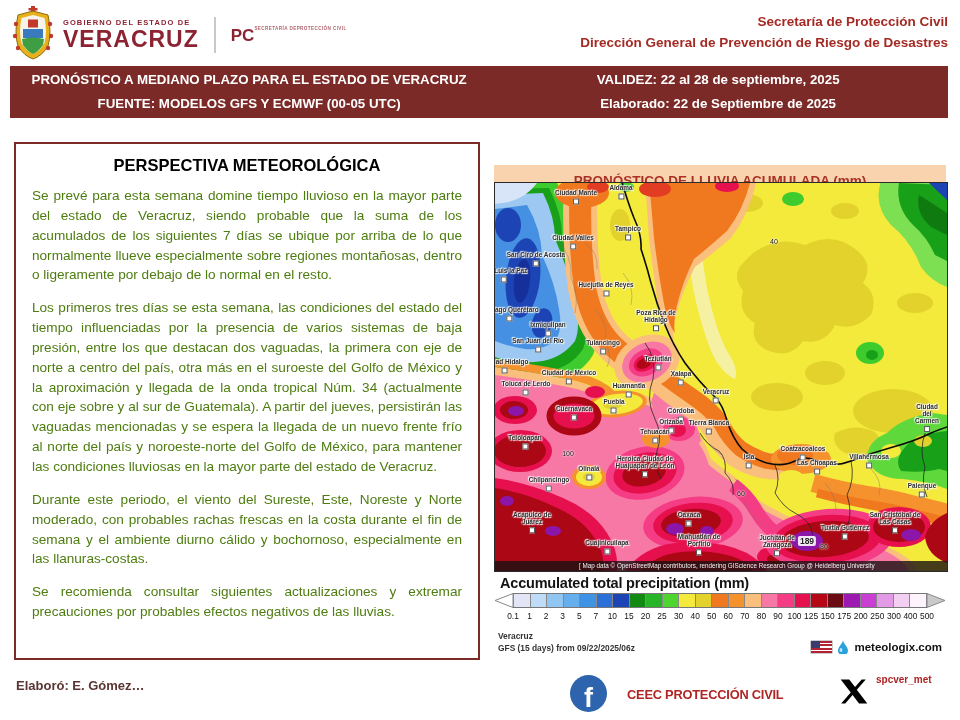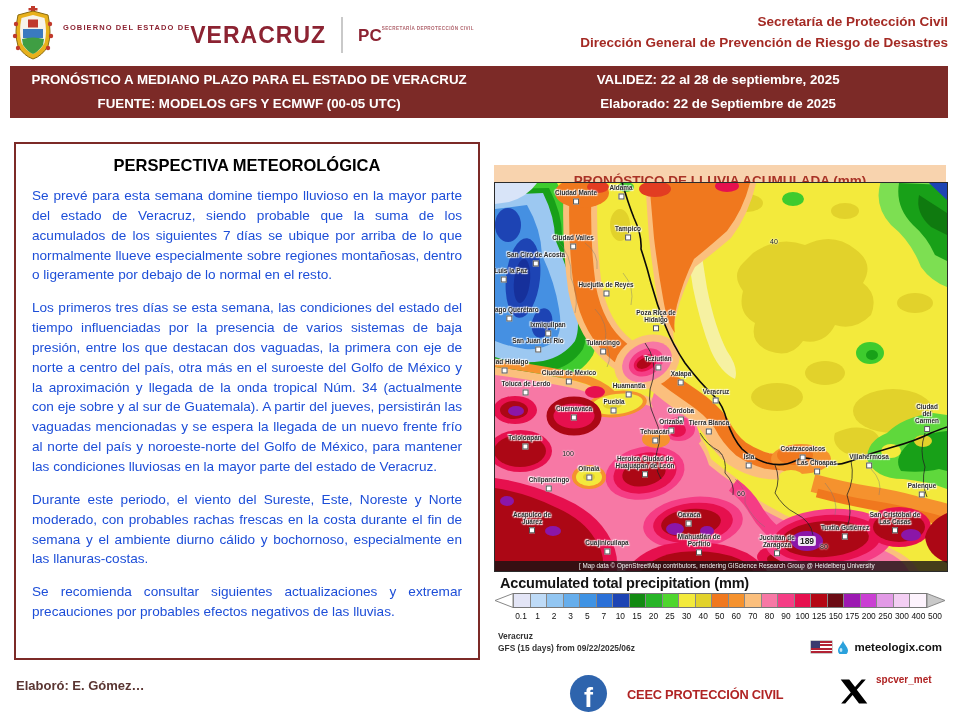--- a/index.html
+++ b/index.html
@@ -2,37 +2,37 @@
 <html><head>
 <meta charset="utf-8">
 <style>
   html,body{margin:0;padding:0;overflow:hidden;background:#fff;}
   body{width:960px;height:720px;font-family:"Liberation Sans",sans-serif;position:relative;}
   .page{position:absolute;inset:0;background:#fff;}
 
   
   .top-header{position:absolute;left:10px;right:12px;top:4px;height:60px;display:flex;justify-content:space-between;}
   .logo-wrap{display:flex;align-items:center;gap:7px;padding-top:2px;}
-  .gov-block{display:flex;flex-direction:row;line-height:1;}
+  .gov-block{display:flex;flex-direction:column;line-height:1;}
   .gov-line{font-size:7.5px;font-weight:bold;color:#8c2332;letter-spacing:1.1px;margin-bottom:2px;}
   .state-line{font-size:23px;font-weight:bold;color:#8c2332;letter-spacing:1px;}
   .logo-sep{width:2px;height:36px;background:#c9c9c9;margin:0 8px;}
   .pc-block{display:flex;line-height:1.15;padding-top:2px;}
   .pc-big{font-size:17px;font-weight:bold;color:#8c2332;}
   .pc-sub{font-size:4.6px;font-weight:bold;color:#b0656e;letter-spacing:.4px;}
   .header-right{text-align:right;color:#a42a24;font-weight:bold;font-size:13.5px;line-height:1.55;padding-top:8px;}
 
   
   .banner{position:absolute;left:10px;right:12px;top:66px;height:52px;background:#7c2a27;color:#fff;display:flex;}
   .banner-col{flex:1;display:flex;flex-direction:column;justify-content:center;text-align:center;font-weight:bold;font-size:13.3px;line-height:1.8;}
 
   
   .left-panel{position:absolute;left:14px;top:142px;width:466px;height:518px;border:2.5px solid #7c2a27;box-sizing:border-box;padding:9px 16px 0 16px;background:#fff;}
   .lp-title{text-align:center;font-weight:bold;font-size:16.5px;color:#000;margin:3px 0 11px 0;}
-  .lp-paras p{text-align:justify;font-size:13.6px;line-height:1.46;color:#1d4ed8;margin:0 0 13px 0;}
+  .lp-paras p{text-align:justify;font-size:13.6px;line-height:1.46;color:#4d7c0f;margin:0 0 13px 0;}
 
   
   .rp-header{position:absolute;left:494px;top:142px;width:452px;height:30px;background:#f8d3ae;color:#a93226;font-weight:bold;font-size:13.5px;display:flex;align-items:center;justify-content:center;margin-top:23px;}
   .map-box{position:absolute;left:494px;top:182px;width:452px;height:388px;border:1px solid #2b2b2b;overflow:hidden;background:#f3ea3c;}
   .map-box svg.mapsvg{position:absolute;inset:0;}
   .map-labels{position:absolute;inset:0;}
   .city{position:absolute;transform:translate(-50%,-90%);display:flex;flex-direction:column;align-items:center;max-width:60px;text-align:center;
         font-size:6.4px;line-height:1.08;color:#2a2a2a;font-weight:bold;
         text-shadow:0 0 2px #fff,0 0 2px #fff,1px 1px 1px #fff,-1px -1px 1px #fff;}
   .city .marker{width:4px;height:4px;background:#fff;border:1px solid #555;margin-top:1px;}
@@ -45,21 +45,21 @@
   
   .legend{position:absolute;left:494px;top:575px;width:452px;height:85px;}
   .lg-row1{display:flex;justify-content:space-between;align-items:flex-start;flex-direction:column;}
   .lg-title{font-weight:bold;font-size:14.5px;color:#141414;letter-spacing:-.2px;padding-left:6px;}
   .lg-period{font-size:7.6px;font-weight:bold;text-align:right;color:#2a2a2a;line-height:1.4;padding-top:1px;}
   .lg-bar{display:flex;height:15px;margin-top:2px;align-items:stretch;}
   .lg-cells{flex:1;display:flex;border-top:1px solid #777;border-bottom:1px solid #777;}
   .lg-cell{flex:1;border-right:1px solid #888;}
   .lg-cell:first-child{border-left:1px solid #888;}
   .lg-ticks{position:relative;height:12px;margin:3px 19px 0 19px;}
-  .lg-ticks span{position:absolute;transform:translateX(-50%);font-size:8.4px;color:#111;margin-left:8px;}
+  .lg-ticks span{position:absolute;transform:translateX(-50%);font-size:8.4px;color:#111;}
   .lg-bottom{display:flex;justify-content:space-between;align-items:flex-end;margin-top:7px;padding:0 4px;}
   .lg-src{font-size:8.4px;font-weight:bold;color:#333;line-height:1.45;}
   .lg-brand{display:flex;align-items:center;gap:5px;}
   .flag{width:21px;height:12px;position:relative;background:repeating-linear-gradient(180deg,#b22234 0 1.75px,#fff 1.75px 3.5px);box-shadow:0 0 0 .5px #999;}
   .flag .canton{position:absolute;left:0;top:0;width:9px;height:6.5px;background:#3c3b6e;}
   .brand-text{font-weight:bold;font-size:11.5px;color:#111;}
 
   
   .footer-elab{position:absolute;left:16px;top:678px;font-weight:bold;font-size:13px;color:#5a3532;}
   .fb-icon{position:absolute;left:570px;top:675px;width:37px;height:37px;border-radius:50%;background:#2e64ad;color:#fff;display:flex;align-items:flex-end;justify-content:center;font-weight:bold;font-size:27px;line-height:.95;overflow:hidden;}

